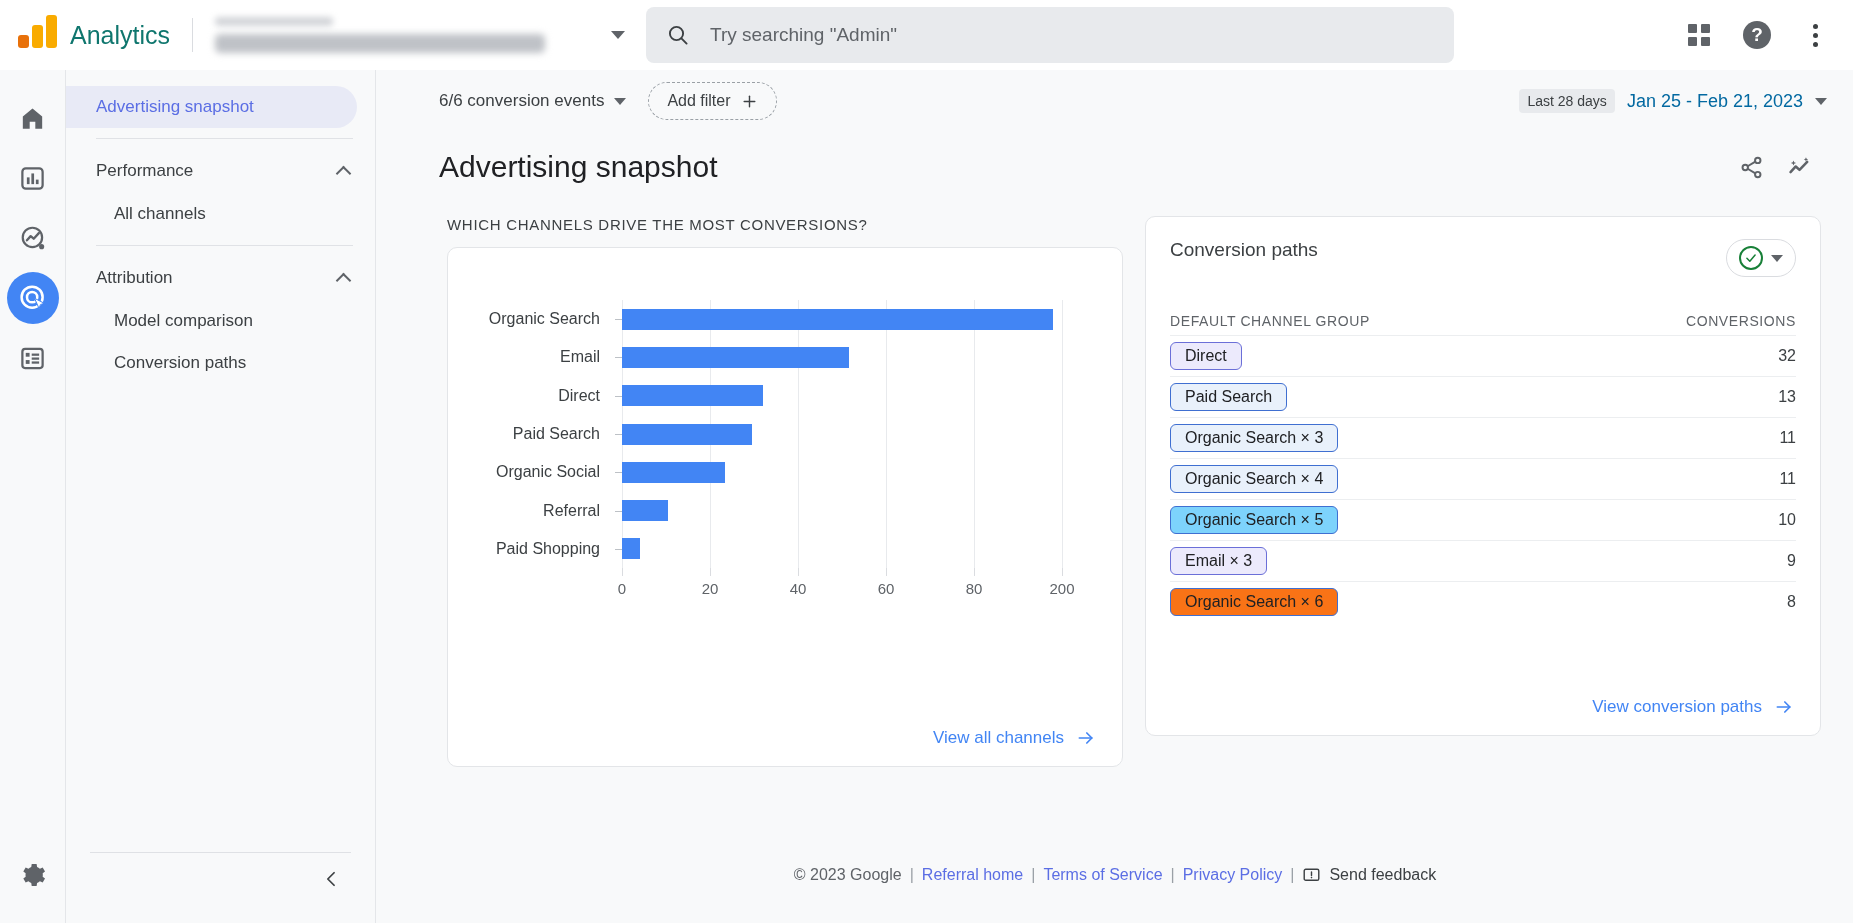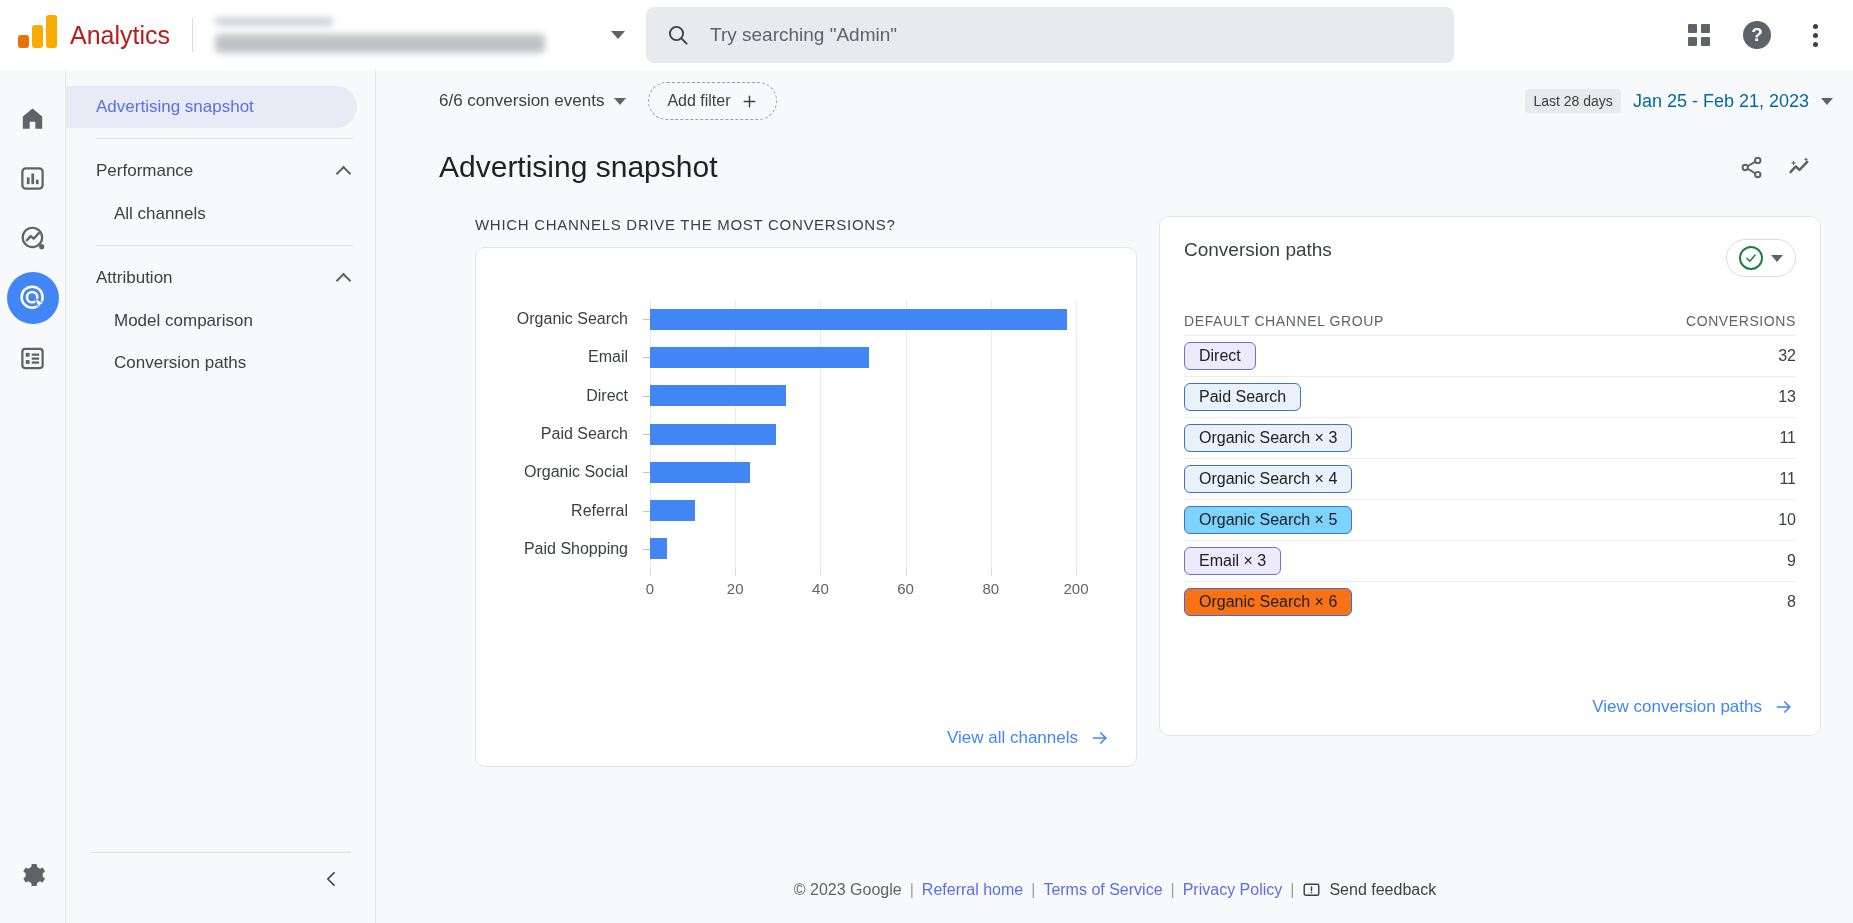--- a/index.html
+++ b/index.html
@@ -18,21 +18,21 @@
   .topbar {
     position: absolute; top:0; left:0; width:1853px; height:70px;
     background:#ffffff; display:flex; align-items:center;
     z-index: 30;
   }
   .ga-logo { margin-left:16px; width:42px; height:42px; position:relative; flex:none; }
   .ga-logo i { position:absolute; bottom:8px; border-radius:3px; display:block; }
   .ga-bar1 { left:2px;  width:11px; height:13px; background:#e8710a; border-radius:6px; }
   .ga-bar2 { left:16px; width:11px; height:23px; background:#f9ab00; border-radius:6px; }
   .ga-bar3 { left:30px; width:11px; height:33px; background:#f9ab00; border-radius:6px; }
-  .brand { font-size:25px; color:#b91c1c; margin-left:12px; letter-spacing:0; font-weight:400; }
+  .brand { font-size:25px; color:#0f766e; margin-left:12px; letter-spacing:0; font-weight:400; }
   .divider-v { width:1px; height:34px; background:#dadce0; margin:0 18px 0 22px; }
 
   .prop-select { display:flex; align-items:center; width:420px; height:46px; cursor:pointer; }
   .prop-blur { flex:1; }
   .prop-line1 { height:9px; width:118px; background:#d2d4d8; border-radius:4px; filter: blur(3.2px); margin-bottom:8px; margin-left:4px; }
   .prop-line2 { height:19px; width:330px; background:#bfc2c7; border-radius:5px; filter: blur(3.6px); margin-left:4px; }
   .prop-caret { width:0;height:0;border-left:7px solid transparent;border-right:7px solid transparent;border-top:8px solid #5f6368; margin-left:8px; margin-right:6px;}
 
   .search-wrap {
     position:absolute; left:646px; top:7px; width:808px; height:56px;
@@ -79,37 +79,37 @@
   .chev-up { width:11px;height:11px;border-left:2px solid #5f6368;border-top:2px solid #5f6368;transform:rotate(45deg);display:block; margin-top:4px;}
   .collapse-btn {
     position:absolute; left:310px; bottom:22px; width:44px;height:44px;border-radius:50%;
     display:flex;align-items:center;justify-content:center;cursor:pointer;
   }
   .secnav-bottomline { position:absolute; left:24px; right:24px; bottom:70px; height:1px; background:#dfe1e5; }
 
   
   .main { position:absolute; left:377px; top:70px; width:1476px; height:853px; background:#f8f9fa; overflow:hidden; }
 
-  .filterbar { height:62px; display:flex; align-items:center; padding:0 20px 0 62px; }
+  .filterbar { height:62px; display:flex; align-items:center; padding:0 26px 0 62px; }
   .conv-events { display:flex;align-items:center;gap:10px;font-size:17px;color:#3c4043;cursor:pointer; }
   .caret-dn { width:0;height:0;border-left:6px solid transparent;border-right:6px solid transparent;border-top:7px solid #5f6368; }
   .add-filter {
     margin-left:22px; height:38px; border:1px dashed #9aa0a6; border-radius:19px;
     display:flex;align-items:center;gap:10px;padding:0 18px;font-size:16px;color:#3c4043;cursor:pointer;background:#f8f9fa;
   }
   .daterange { margin-left:auto; display:flex; align-items:center; gap:12px; cursor:pointer; }
   .badge-28 { background:#e8eaed; color:#3c4043; font-size:14px; padding:4px 8px; border-radius:4px; }
   .date-txt { font-size:18px; color:#0369a1; }
 
   .titlerow { display:flex; align-items:center; padding:8px 32px 0 62px; height:62px; }
   .page-title { font-size:30px; color:#202124; font-weight:400; }
   .title-actions { margin-left:auto; display:flex; gap:4px; }
   .iconbtn { width:44px;height:44px;border-radius:50%;display:flex;align-items:center;justify-content:center;cursor:pointer; }
 
-  .cards { display:flex; gap:22px; padding:22px 32px 0 98px; }
+  .cards { display:flex; gap:22px; padding:22px 32px 0 70px; }
   .col { flex:1; min-width:0; }
   .sec-head { font-size:15px; letter-spacing:0.7px; color:#3c4043; text-transform:uppercase; margin-bottom:14px; font-weight:400; }
   .card { background:#ffffff; border:1px solid #e3e5e8; border-radius:10px; height:520px; position:relative; padding:22px 24px 0 24px; }
 
   .card-head { display:flex; align-items:flex-start; }
   .card-title { font-size:19px; color:#3c4043; }
   .u-solid { border-bottom:1px solid #5f6368; padding-bottom:2px; cursor:pointer;}
   .u-dash { border-bottom:1px dashed #5f6368; padding-bottom:2px; cursor:pointer;}
   .metric-pill {
     margin-left:auto; height:38px; min-width:70px; border:1px solid #dadce0; border-radius:19px;
@@ -137,21 +137,21 @@
   .chip { font-size:16px; padding:4px 14px; border-radius:6px; border:1px solid; white-space:nowrap; cursor:pointer; }
   .cp-val { font-size:16px; color:#3c4043; }
 
   .card-link {
     position:absolute; right:26px; bottom:18px; display:flex; align-items:center; gap:12px;
     color:#4285f4; font-size:17px; cursor:pointer;
   }
 
   
   .footer {
-    position:absolute; left:0; right:0; bottom:0; height:66px;
+    position:absolute; left:0; right:0; bottom:15px; height:66px;
     display:flex; align-items:center; justify-content:center; gap:0;
     font-size:16px; color:#5f6368;
   }
   .footer a { color:#5b6ee4; text-decoration:none; cursor:pointer; }
   .footer .sep { margin:0 8px; color:#9aa0a6; }
   .feedback { display:flex; align-items:center; gap:8px; cursor:pointer; color:#3c4043; }
 </style>
 </head>
 <body>
 

